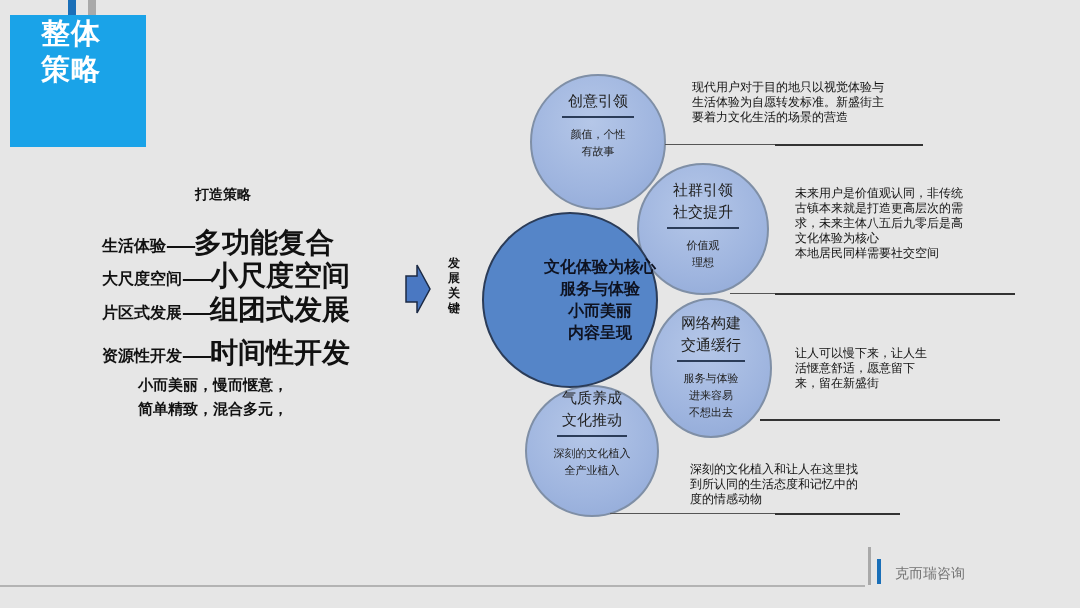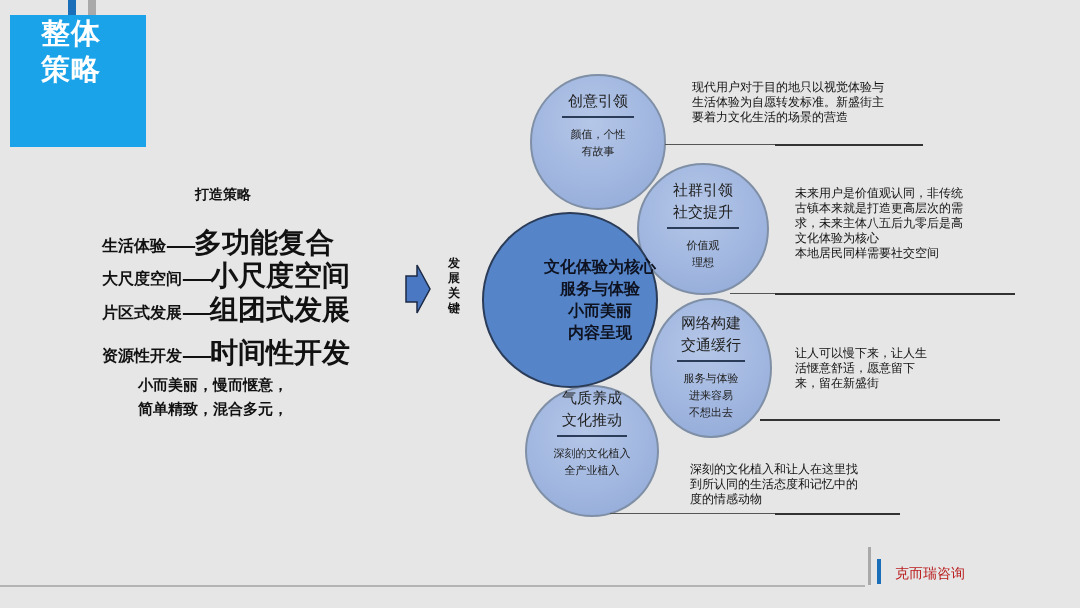--- a/index.html
+++ b/index.html
@@ -41,21 +41,21 @@
       background:#5585c8; border:2px solid #2b3c58; box-sizing:border-box;
       display:flex; align-items:center; justify-content:flex-end; text-align:center;
     }
     .core-text { font-size:16px; font-weight:bold; line-height:22px; color:#0e1220; }
     .desc { font-size:12px; line-height:15px; color:#111; }
     .hline { height:2px; background:#333; }
     .hline-thin { height:1px; background:#555; }
     .footer-line { left:0; top:585px; width:865px; height:2px; background:#b3b3b3; }
     .footer-bar-gray { left:868px; top:547px; width:3px; height:38px; background:#a9a9a9; }
     .footer-bar-blue { left:877px; top:559px; width:4px; height:25px; background:#1a6fb8; }
-    .footer-text { left:895px; top:565px; font-size:14px; color:#b91c1c;font-family:Liberation Serif, serif; }
+    .footer-text { left:895px; top:565px; font-size:14px; color:#737373;font-family:Liberation Serif, serif; }
   </style>
 </head>
 <body>
 
 <div class="abs top-bar-blue"></div>
 <div class="abs top-bar-gray"></div>
 
 <div class="abs title-box">
   <div class="title-text">
     <div>整体</div>

